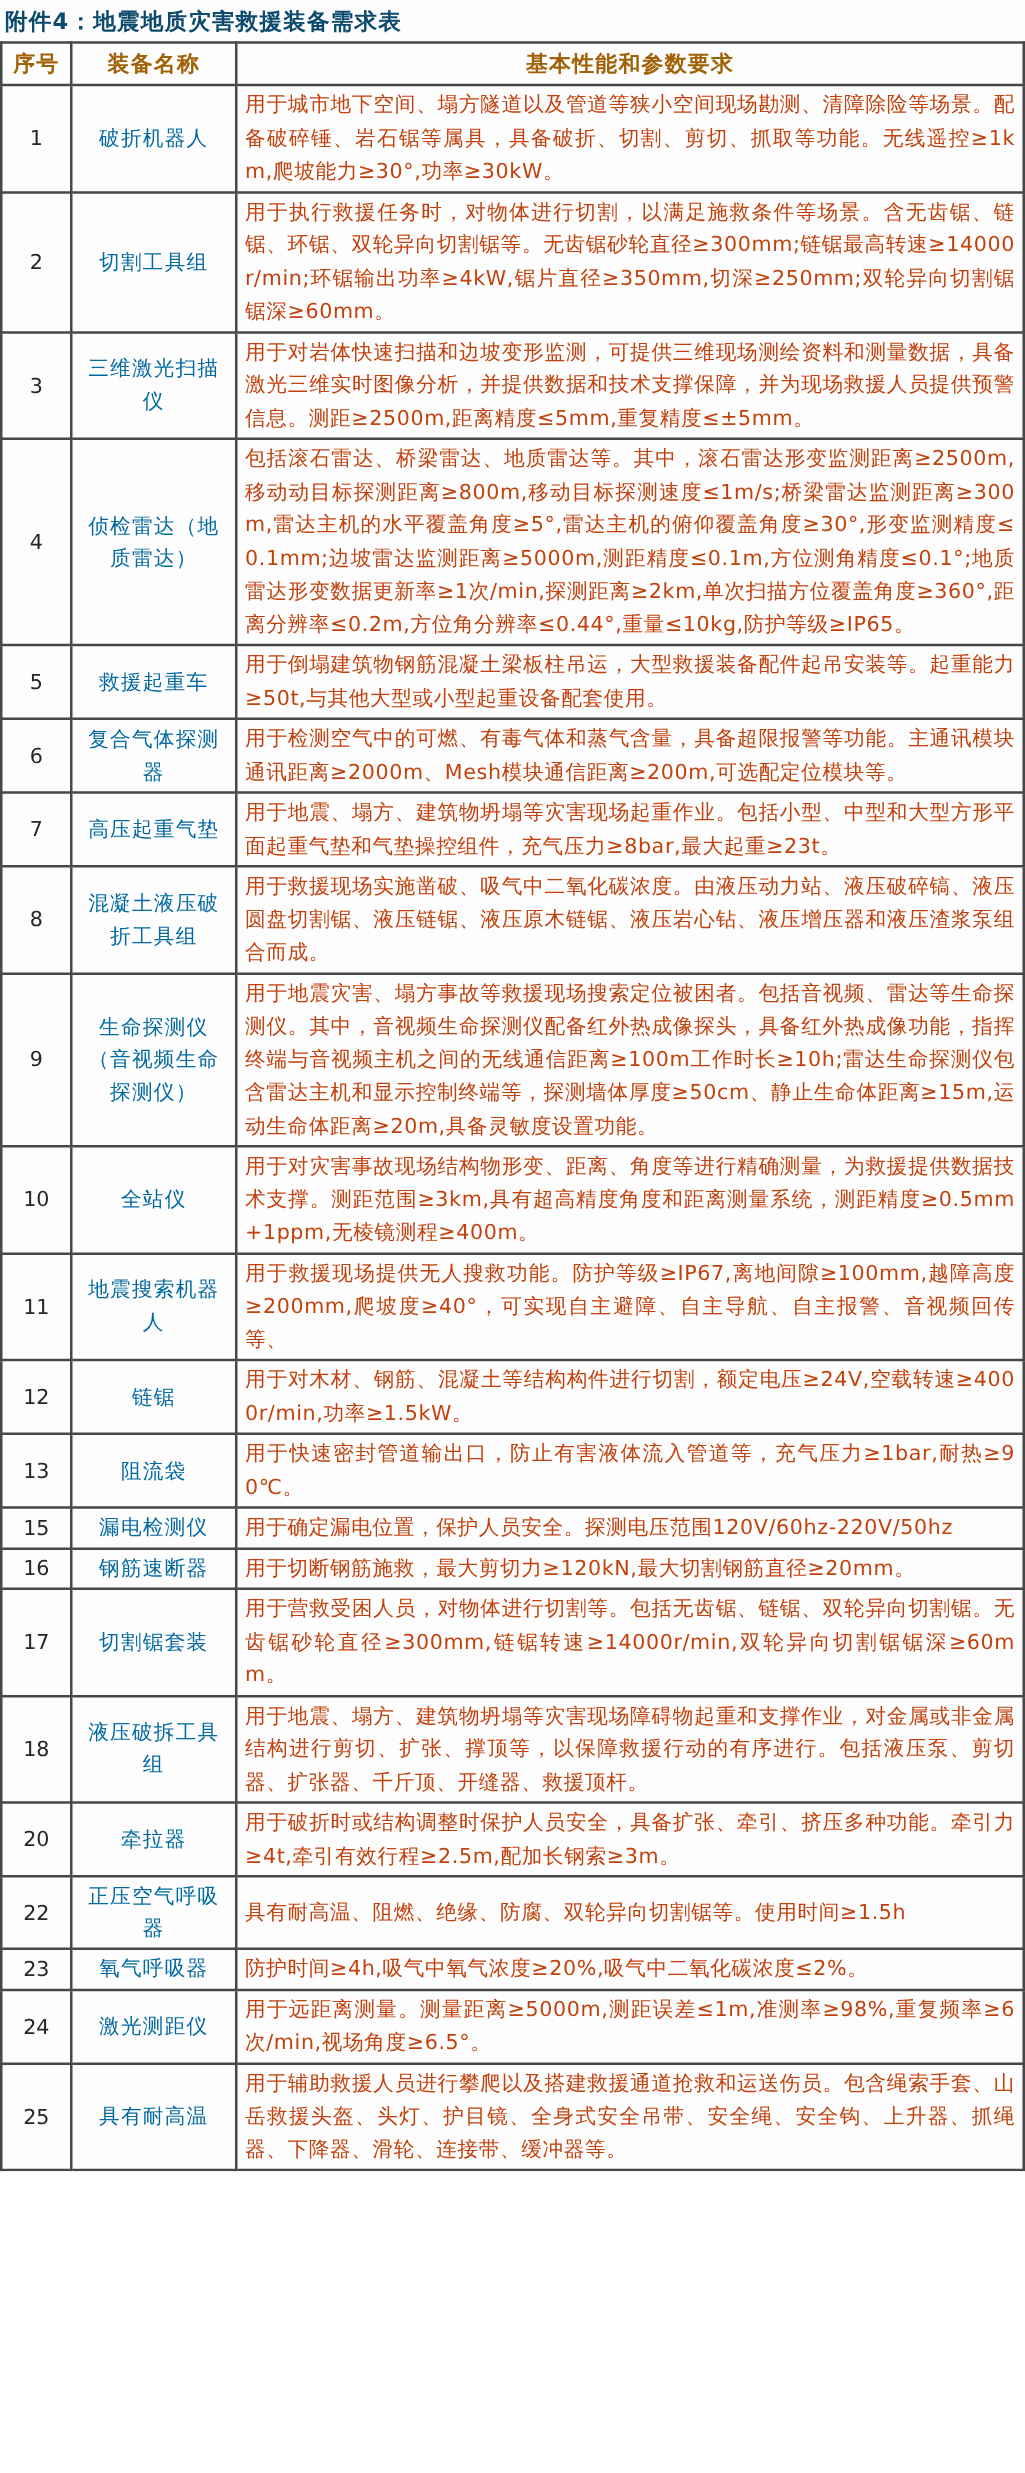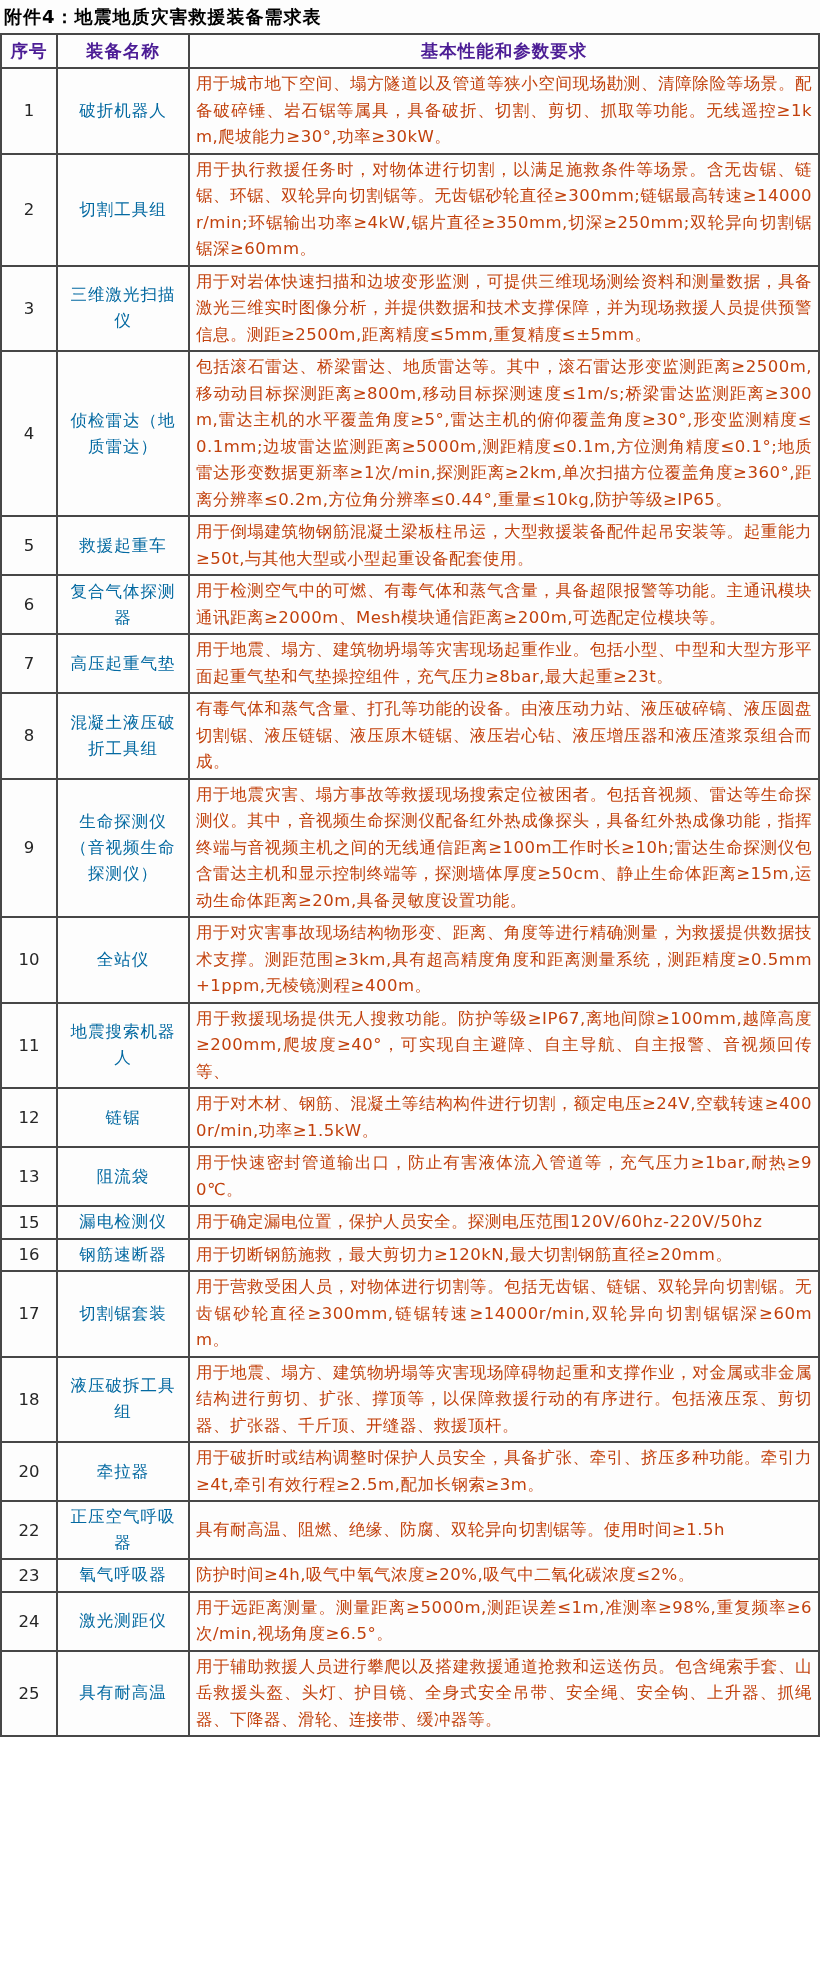--- a/index.html
+++ b/index.html
@@ -12,39 +12,39 @@
   .page{
     width:820px;
     background:#fdfdfd;
     box-sizing:border-box;
   }
   .doc-title{
     font-size:18px;
     font-weight:bold;
     padding:5px 4px 4px 4px;
     letter-spacing:1px;
-    color:#000000;
+    color:#0c4a6e;
   }
   table.equip-table{
     width:820px;
     border-collapse:collapse;
     table-layout:fixed;
     background:#fdfdfd;
   }
   table.equip-table th,
   table.equip-table td{
     border:2px solid #474747;
     box-sizing:border-box;
   }
   table.equip-table th{
     font-size:17.5px;
     font-weight:bold;
     text-align:center;
     padding:4px 2px;
-    color:#4c1d95;
+    color:#a16207;
     letter-spacing:1px;
   }
   .col-no{width:56px;}
   .col-name{width:132px;}
   td.no-cell{
     text-align:center;
     font-size:16.5px;
     padding:2px;
     vertical-align:middle;
     color:#262626;
@@ -115,21 +115,21 @@
           <td class="req-cell">用于检测空气中的可燃、有毒气体和蒸气含量，具备超限报警等功能。主通讯模块通讯距离≥2000m、Mesh模块通信距离≥200m,可选配定位模块等。</td>
         </tr>
         <tr>
           <td class="no-cell">7</td>
           <td class="name-cell">高压起重气垫</td>
           <td class="req-cell">用于地震、塌方、建筑物坍塌等灾害现场起重作业。包括小型、中型和大型方形平面起重气垫和气垫操控组件，充气压力≥8bar,最大起重≥23t。</td>
         </tr>
         <tr>
           <td class="no-cell">8</td>
           <td class="name-cell">混凝土液压破折工具组</td>
-          <td class="req-cell">有毒气体和蒸气含量、打孔等功能的设备。由液压动力站、液压破碎镐、液压圆盘切割锯、液压链锯、液压原木链锯、液压岩心钻、液压增压器和液压渣浆泵组合而成。</td>
+          <td class="req-cell">用于救援现场实施凿破、吸气中二氧化碳浓度。由液压动力站、液压破碎镐、液压圆盘切割锯、液压链锯、液压原木链锯、液压岩心钻、液压增压器和液压渣浆泵组合而成。</td>
         </tr>
         <tr>
           <td class="no-cell">9</td>
           <td class="name-cell">生命探测仪（音视频生命探测仪）</td>
           <td class="req-cell">用于地震灾害、塌方事故等救援现场搜索定位被困者。包括音视频、雷达等生命探测仪。其中，音视频生命探测仪配备红外热成像探头，具备红外热成像功能，指挥终端与音视频主机之间的无线通信距离≥100m工作时长≥10h;雷达生命探测仪包含雷达主机和显示控制终端等，探测墙体厚度≥50cm、静止生命体距离≥15m,运动生命体距离≥20m,具备灵敏度设置功能。</td>
         </tr>
         <tr>
           <td class="no-cell">10</td>
           <td class="name-cell">全站仪</td>
           <td class="req-cell">用于对灾害事故现场结构物形变、距离、角度等进行精确测量，为救援提供数据技术支撑。测距范围≥3km,具有超高精度角度和距离测量系统，测距精度≥0.5mm+1ppm,无棱镜测程≥400m。</td>

